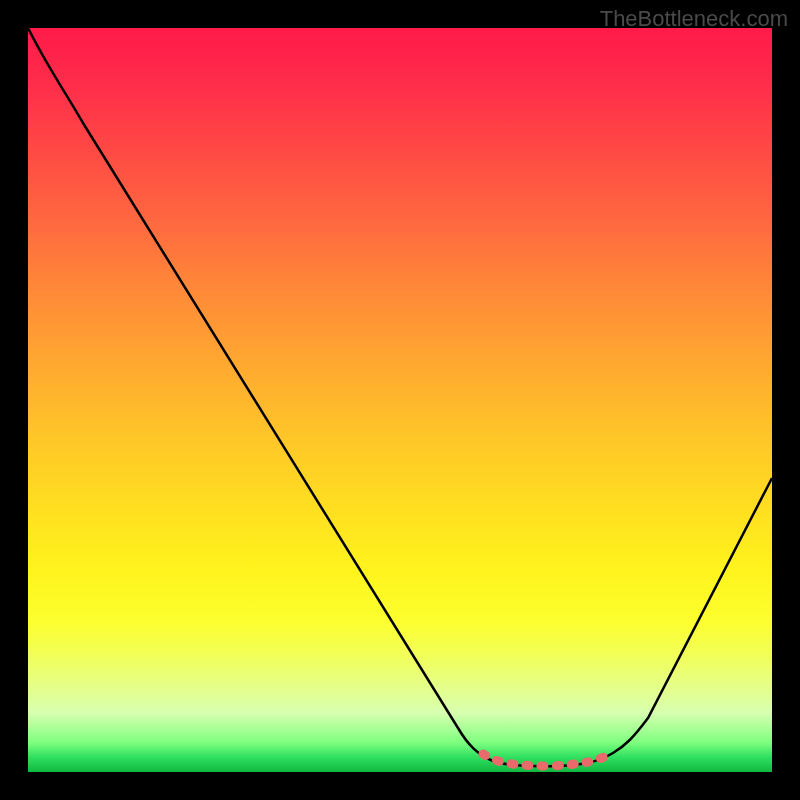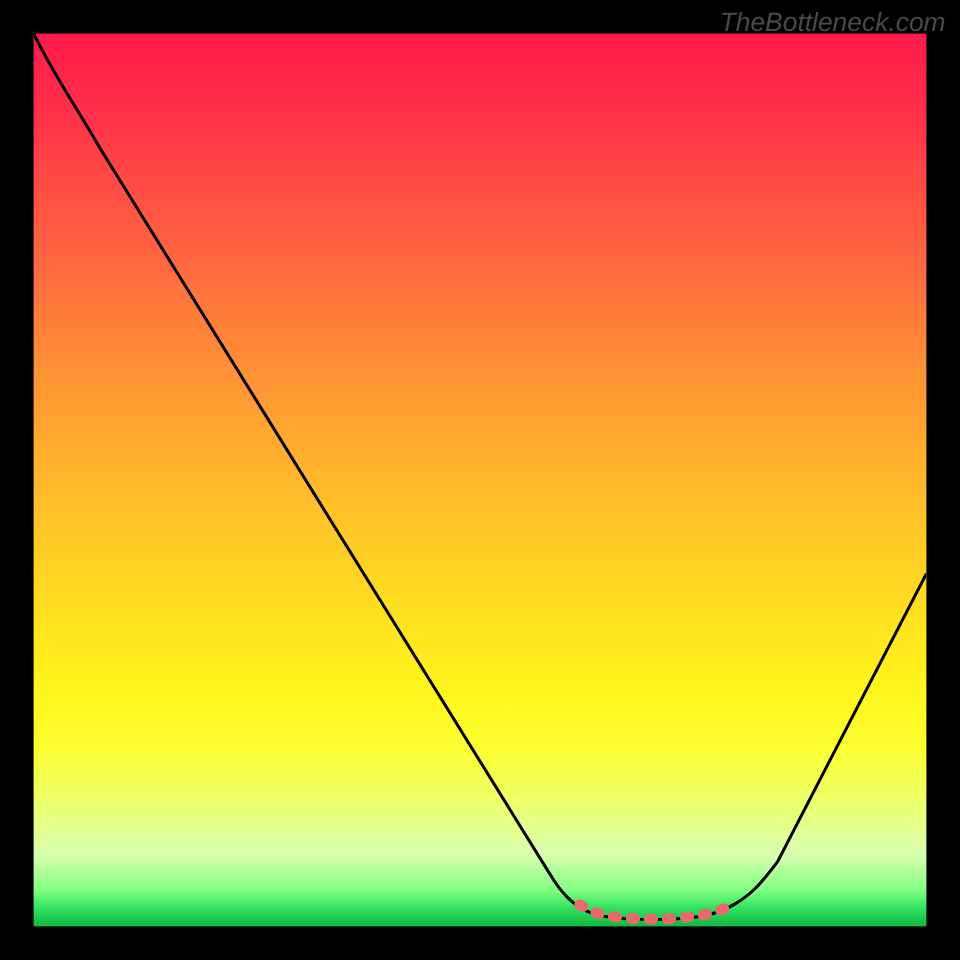--- a/index.html
+++ b/index.html
@@ -18,21 +18,20 @@
       height: 800px;
     }
     .watermark {
       position: absolute;
       top: 6px;
       right: 12px;
       color: #4a4a4a;
       font-size: 22px;
       font-weight: 500;
       z-index: 10;
-      font-style: italic;
     }
     .plot-area {
       position: absolute;
       top: 28px;
       left: 28px;
       width: 744px;
       height: 744px;
       background: linear-gradient(to bottom,
         #ff1a4a 0%,
         #ff2e4a 8%,

